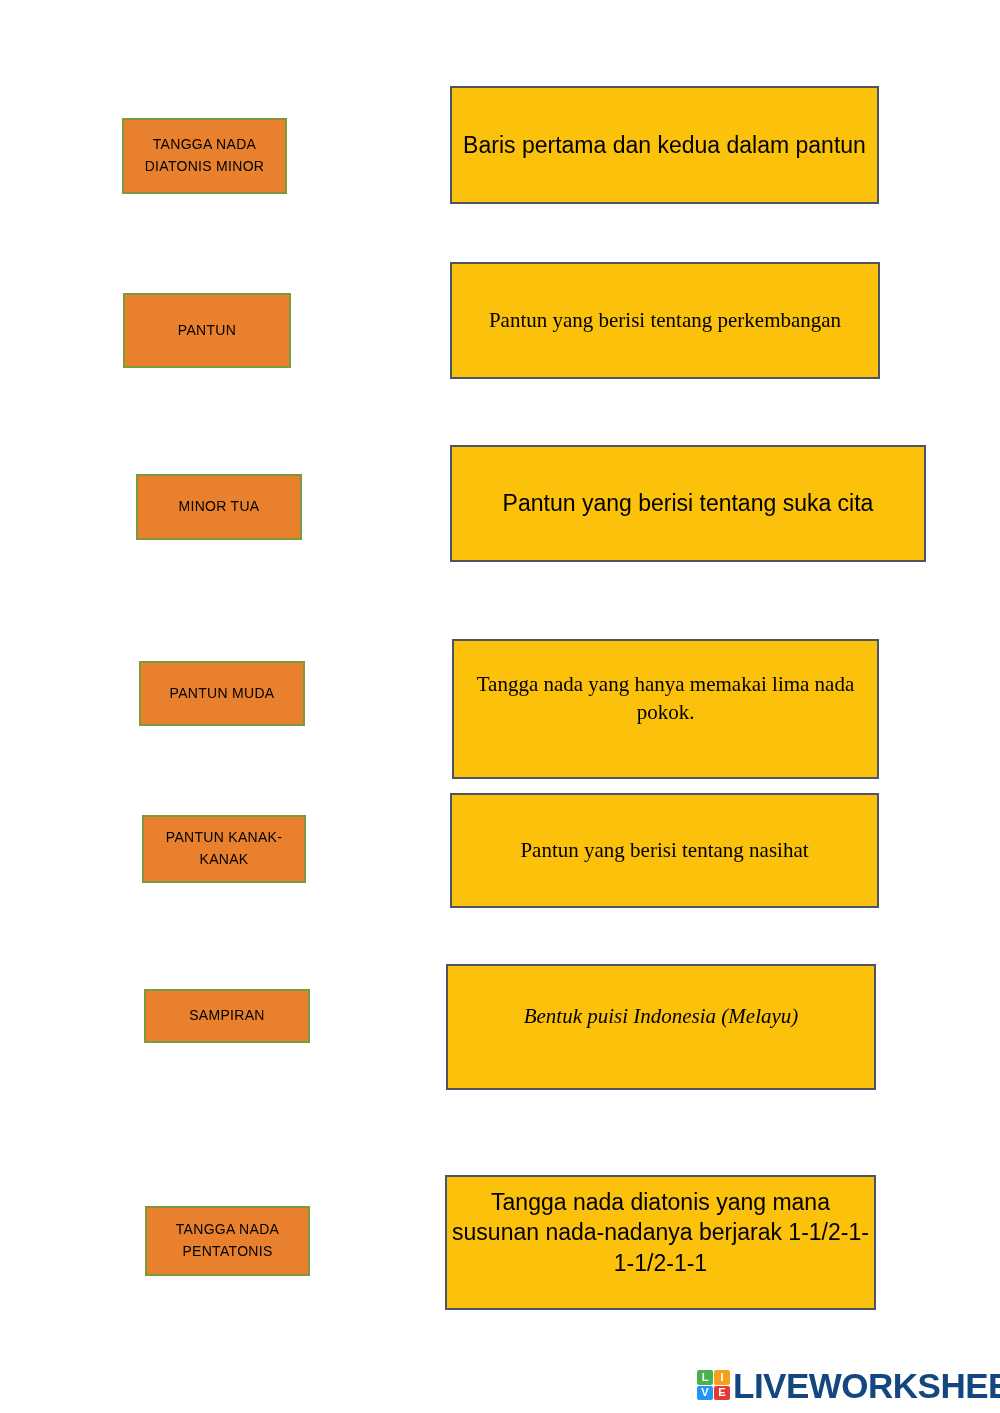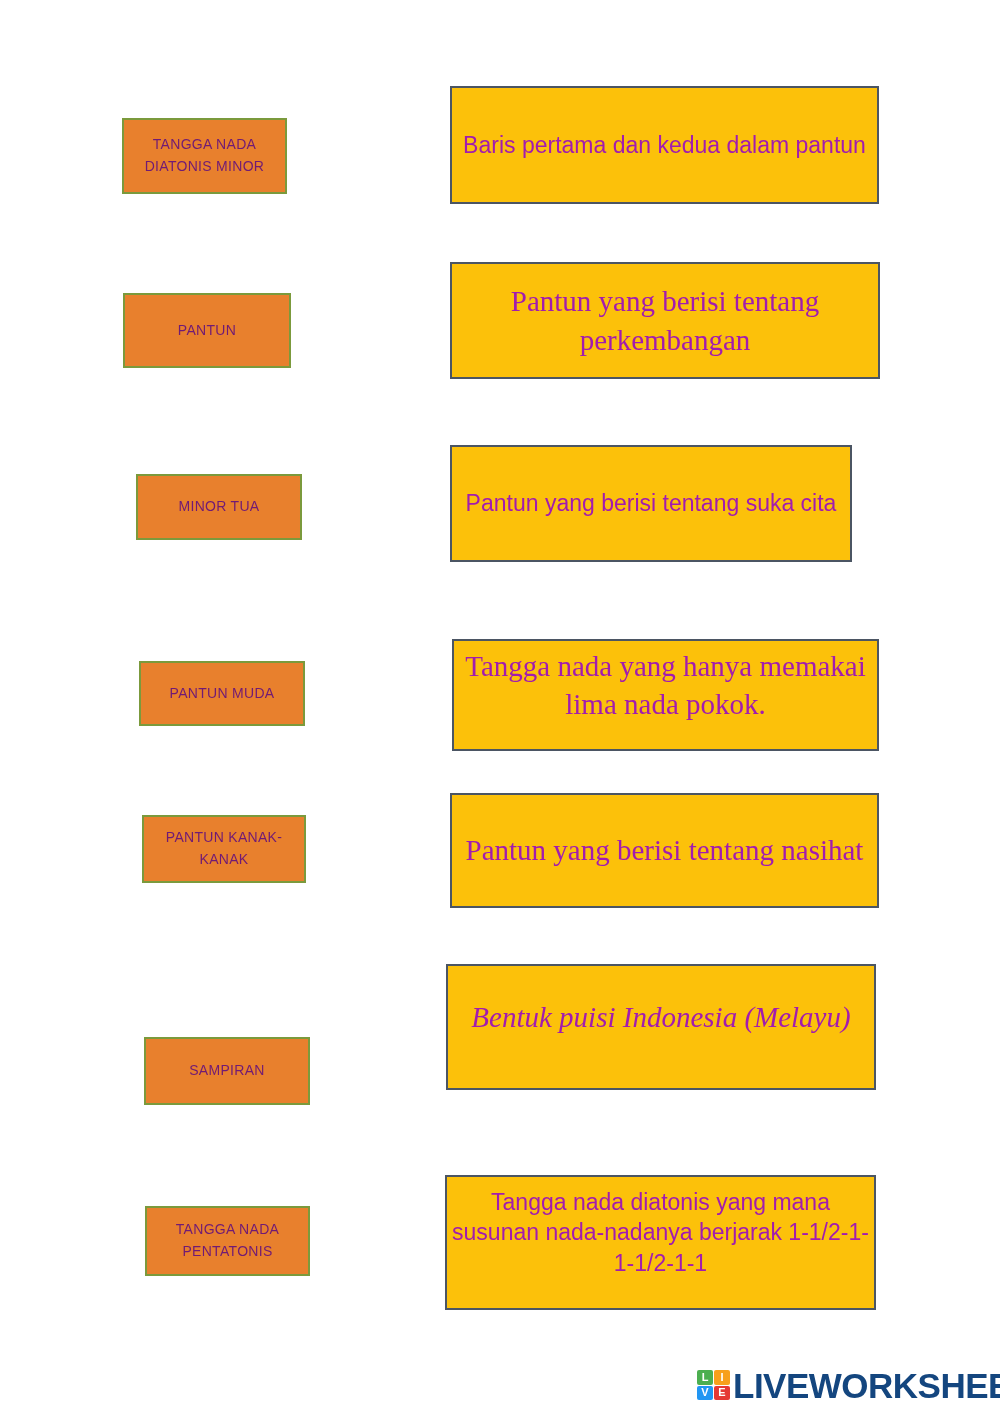--- a/index.html
+++ b/index.html
@@ -25,21 +25,21 @@
   
   .term-card {
     position: absolute;
     box-sizing: border-box;
     background: #e8802d;
     border: 2px solid #7b9a3c;
     display: flex;
     align-items: center;
     justify-content: center;
     text-align: center;
-    color: #701a75;
+    color: #000000;
     font-family: "Liberation Sans", sans-serif;
     font-size: 14px;
     font-weight: 400;
     letter-spacing: 0.3px;
     line-height: 1.55;
     padding: 2px 6px;
   }
   .term-card .term-text {
     display: block;
     width: 100%;
@@ -48,31 +48,31 @@
   
   .def-card {
     position: absolute;
     box-sizing: border-box;
     background: #fcc10a;
     border: 2px solid #4b5563;
     display: flex;
     align-items: center;
     justify-content: center;
     text-align: center;
-    color: #a21caf;
+    color: #000000;
     padding: 4px 4px;
   }
   .def-card .def-text {
     display: block;
     width: 100%;
     line-height: 1.32;
   }
   .def-card.serif .def-text {
     font-family: "Liberation Serif", serif;
-    font-size: 29px;
+    font-size: 21px;
     font-weight: 400;
   }
   .def-card.sans .def-text {
     font-family: "Liberation Sans", sans-serif;
     font-size: 23px;
     font-weight: 400;
   }
 
   
   .def-card.shift-up .def-text { position: relative; top: -10px; }
@@ -138,41 +138,41 @@
   </div>
 
   <div class="term-card" style="left:139px; top:661px; width:166px; height:65px;">
     <span class="term-text">PANTUN MUDA</span>
   </div>
 
   <div class="term-card" style="left:142px; top:815px; width:164px; height:68px;">
     <span class="term-text">PANTUN KANAK-KANAK</span>
   </div>
 
-  <div class="term-card" style="left:144px; top:989px; width:166px; height:68px;margin-top:48px;">
+  <div class="term-card" style="left:144px; top:989px; width:166px; height:54px;">
     <span class="term-text">SAMPIRAN</span>
   </div>
 
   <div class="term-card" style="left:145px; top:1206px; width:165px; height:70px;">
     <span class="term-text">TANGGA NADA PENTATONIS</span>
   </div>
 
   <div class="def-card sans" style="left:450px; top:86px; width:429px; height:118px;">
     <span class="def-text">Baris pertama dan kedua dalam pantun</span>
   </div>
 
   <div class="def-card serif" style="left:450px; top:262px; width:430px; height:117px;">
     <span class="def-text">Pantun yang berisi tentang perkembangan</span>
   </div>
 
-  <div class="def-card sans" style="left:450px; top:445px; width:402px; height:117px;">
+  <div class="def-card sans" style="left:450px; top:445px; width:476px; height:117px;">
     <span class="def-text">Pantun yang berisi tentang suka cita</span>
   </div>
 
-  <div class="def-card serif shift-up" style="left:452px; top:639px; width:427px; height:112px;">
+  <div class="def-card serif shift-up" style="left:452px; top:639px; width:427px; height:140px;">
     <span class="def-text">Tangga nada yang hanya memakai lima nada pokok.</span>
   </div>
 
   <div class="def-card serif" style="left:450px; top:793px; width:429px; height:115px;justify-content:center;">
     <span class="def-text">Pantun yang berisi tentang nasihat</span>
   </div>
 
   <div class="def-card serif shift-up" style="left:446px; top:964px; width:430px; height:126px;font-style:italic;">
     <span class="def-text">Bentuk puisi Indonesia (Melayu)</span>
   </div>

